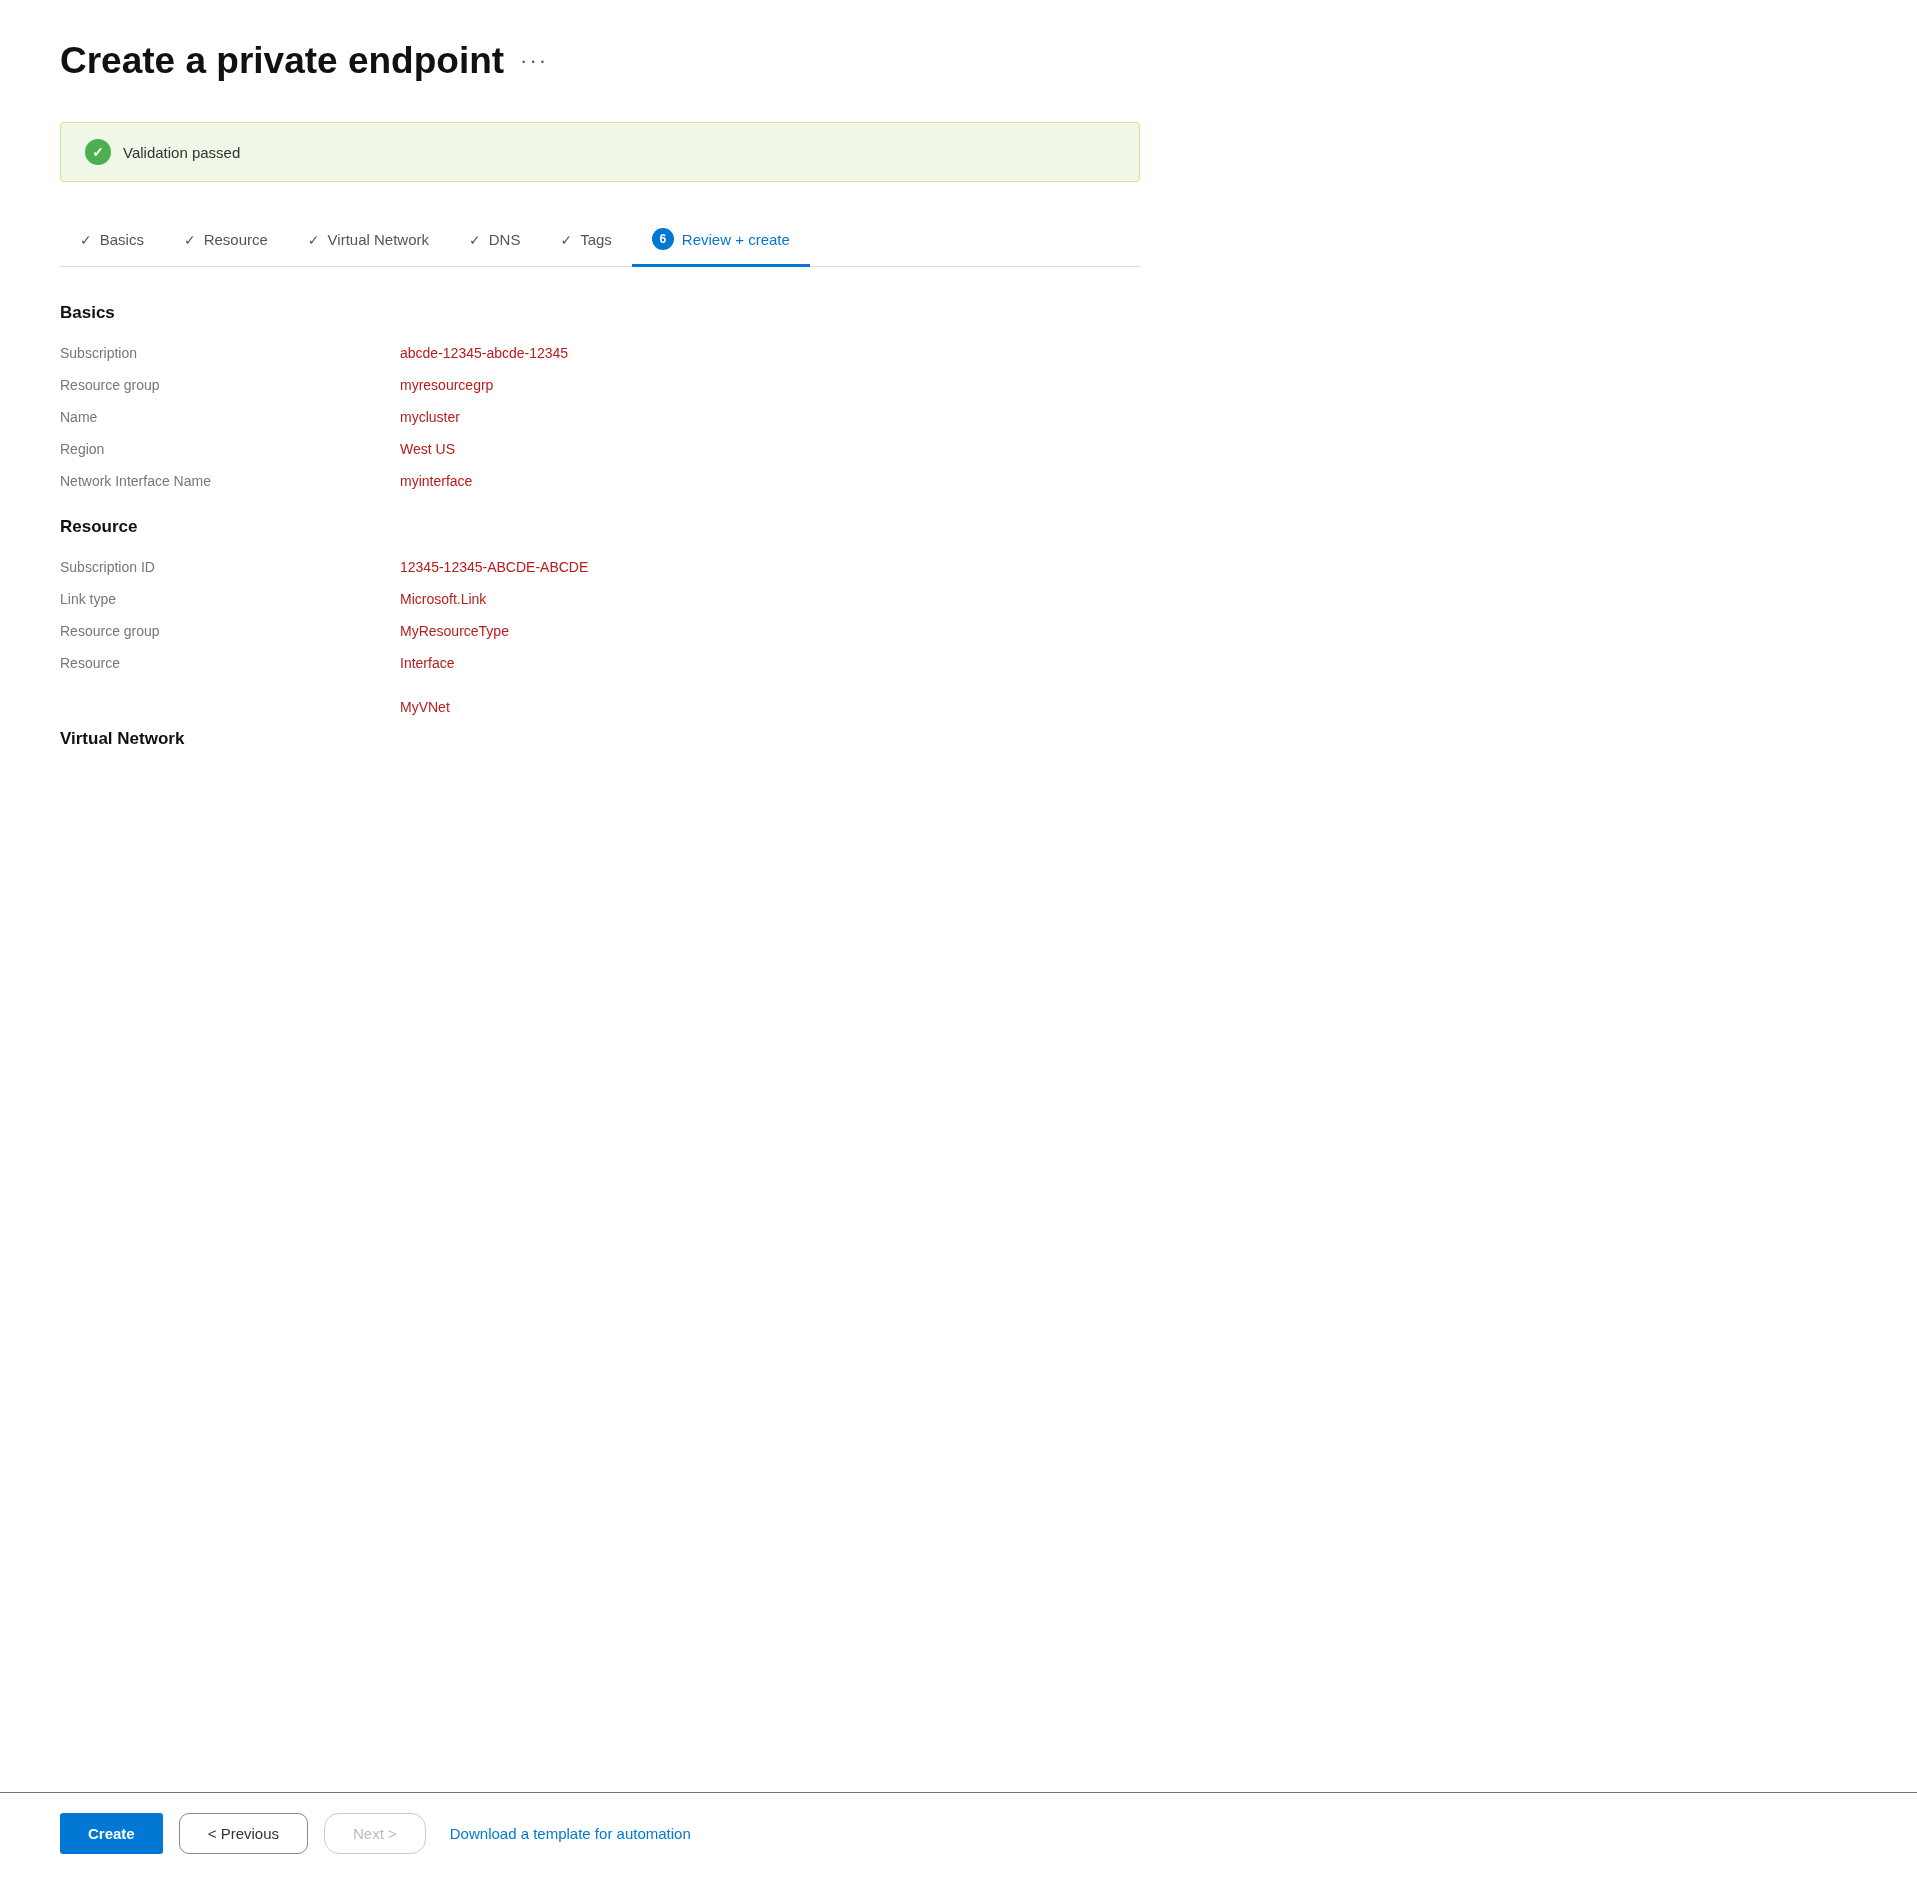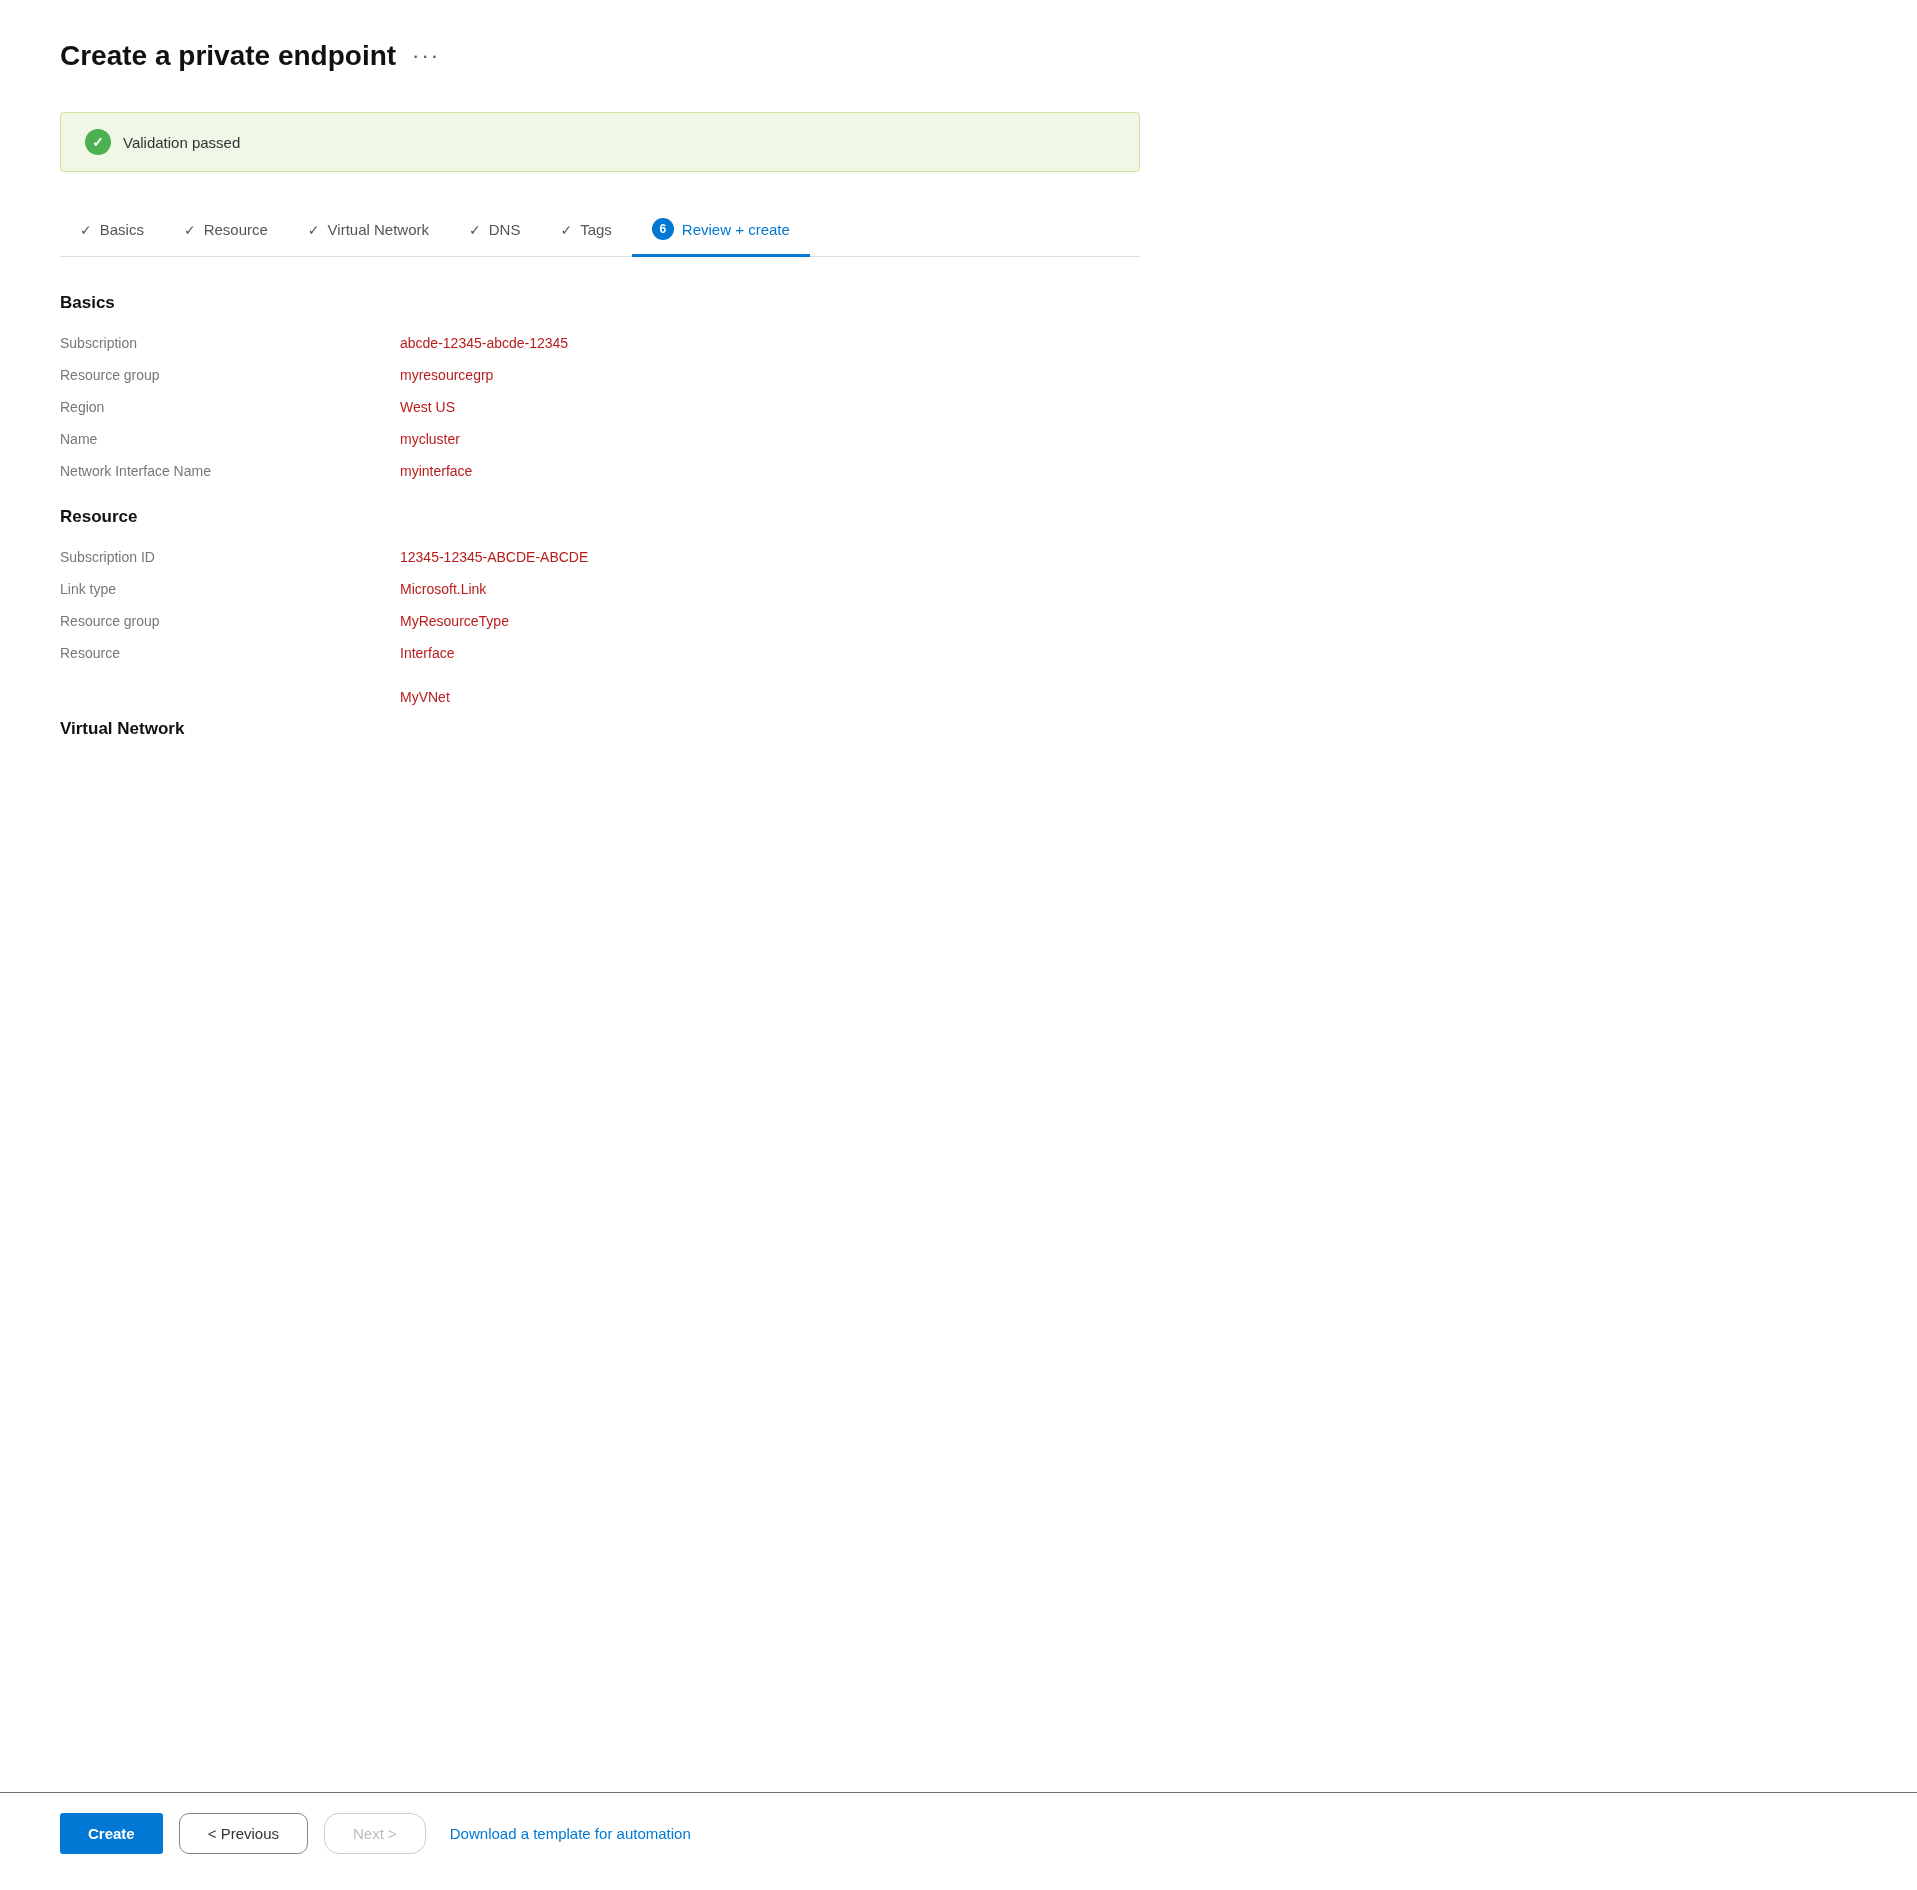--- a/index.html
+++ b/index.html
@@ -15,21 +15,21 @@
       padding: 40px 60px 120px 60px;
       max-width: 1200px;
     }
     .page-title-row {
       display: flex;
       align-items: center;
       gap: 16px;
       margin-bottom: 40px;
     }
     .page-title {
-      font-size: 28px;
+      font-size: 37px;
       font-weight: 600;
       color: #111;
     }
     .ellipsis-icon {
       font-size: 22px;
       color: #555;
       letter-spacing: 2px;
       cursor: pointer;
     }
     .validation-banner {
@@ -229,26 +229,26 @@
 
     <div class="field-row">
       <span class="field-label">Subscription</span>
       <span class="field-value">abcde-12345-abcde-12345</span>
     </div>
     <div class="field-row">
       <span class="field-label">Resource group</span>
       <span class="field-value">myresourcegrp</span>
     </div>
     <div class="field-row">
+      <span class="field-label">Name</span>
+      <span class="field-value">mycluster</span>
+    </div>
+    <div class="field-row">
       <span class="field-label">Region</span>
       <span class="field-value">West US</span>
-    </div>
-    <div class="field-row">
-      <span class="field-label">Name</span>
-      <span class="field-value">mycluster</span>
     </div>
     <div class="field-row">
       <span class="field-label">Network Interface Name</span>
       <span class="field-value">myinterface</span>
     </div>
 
     <div class="section-divider"></div>
 
     <div class="section-heading">Resource</div>
 

